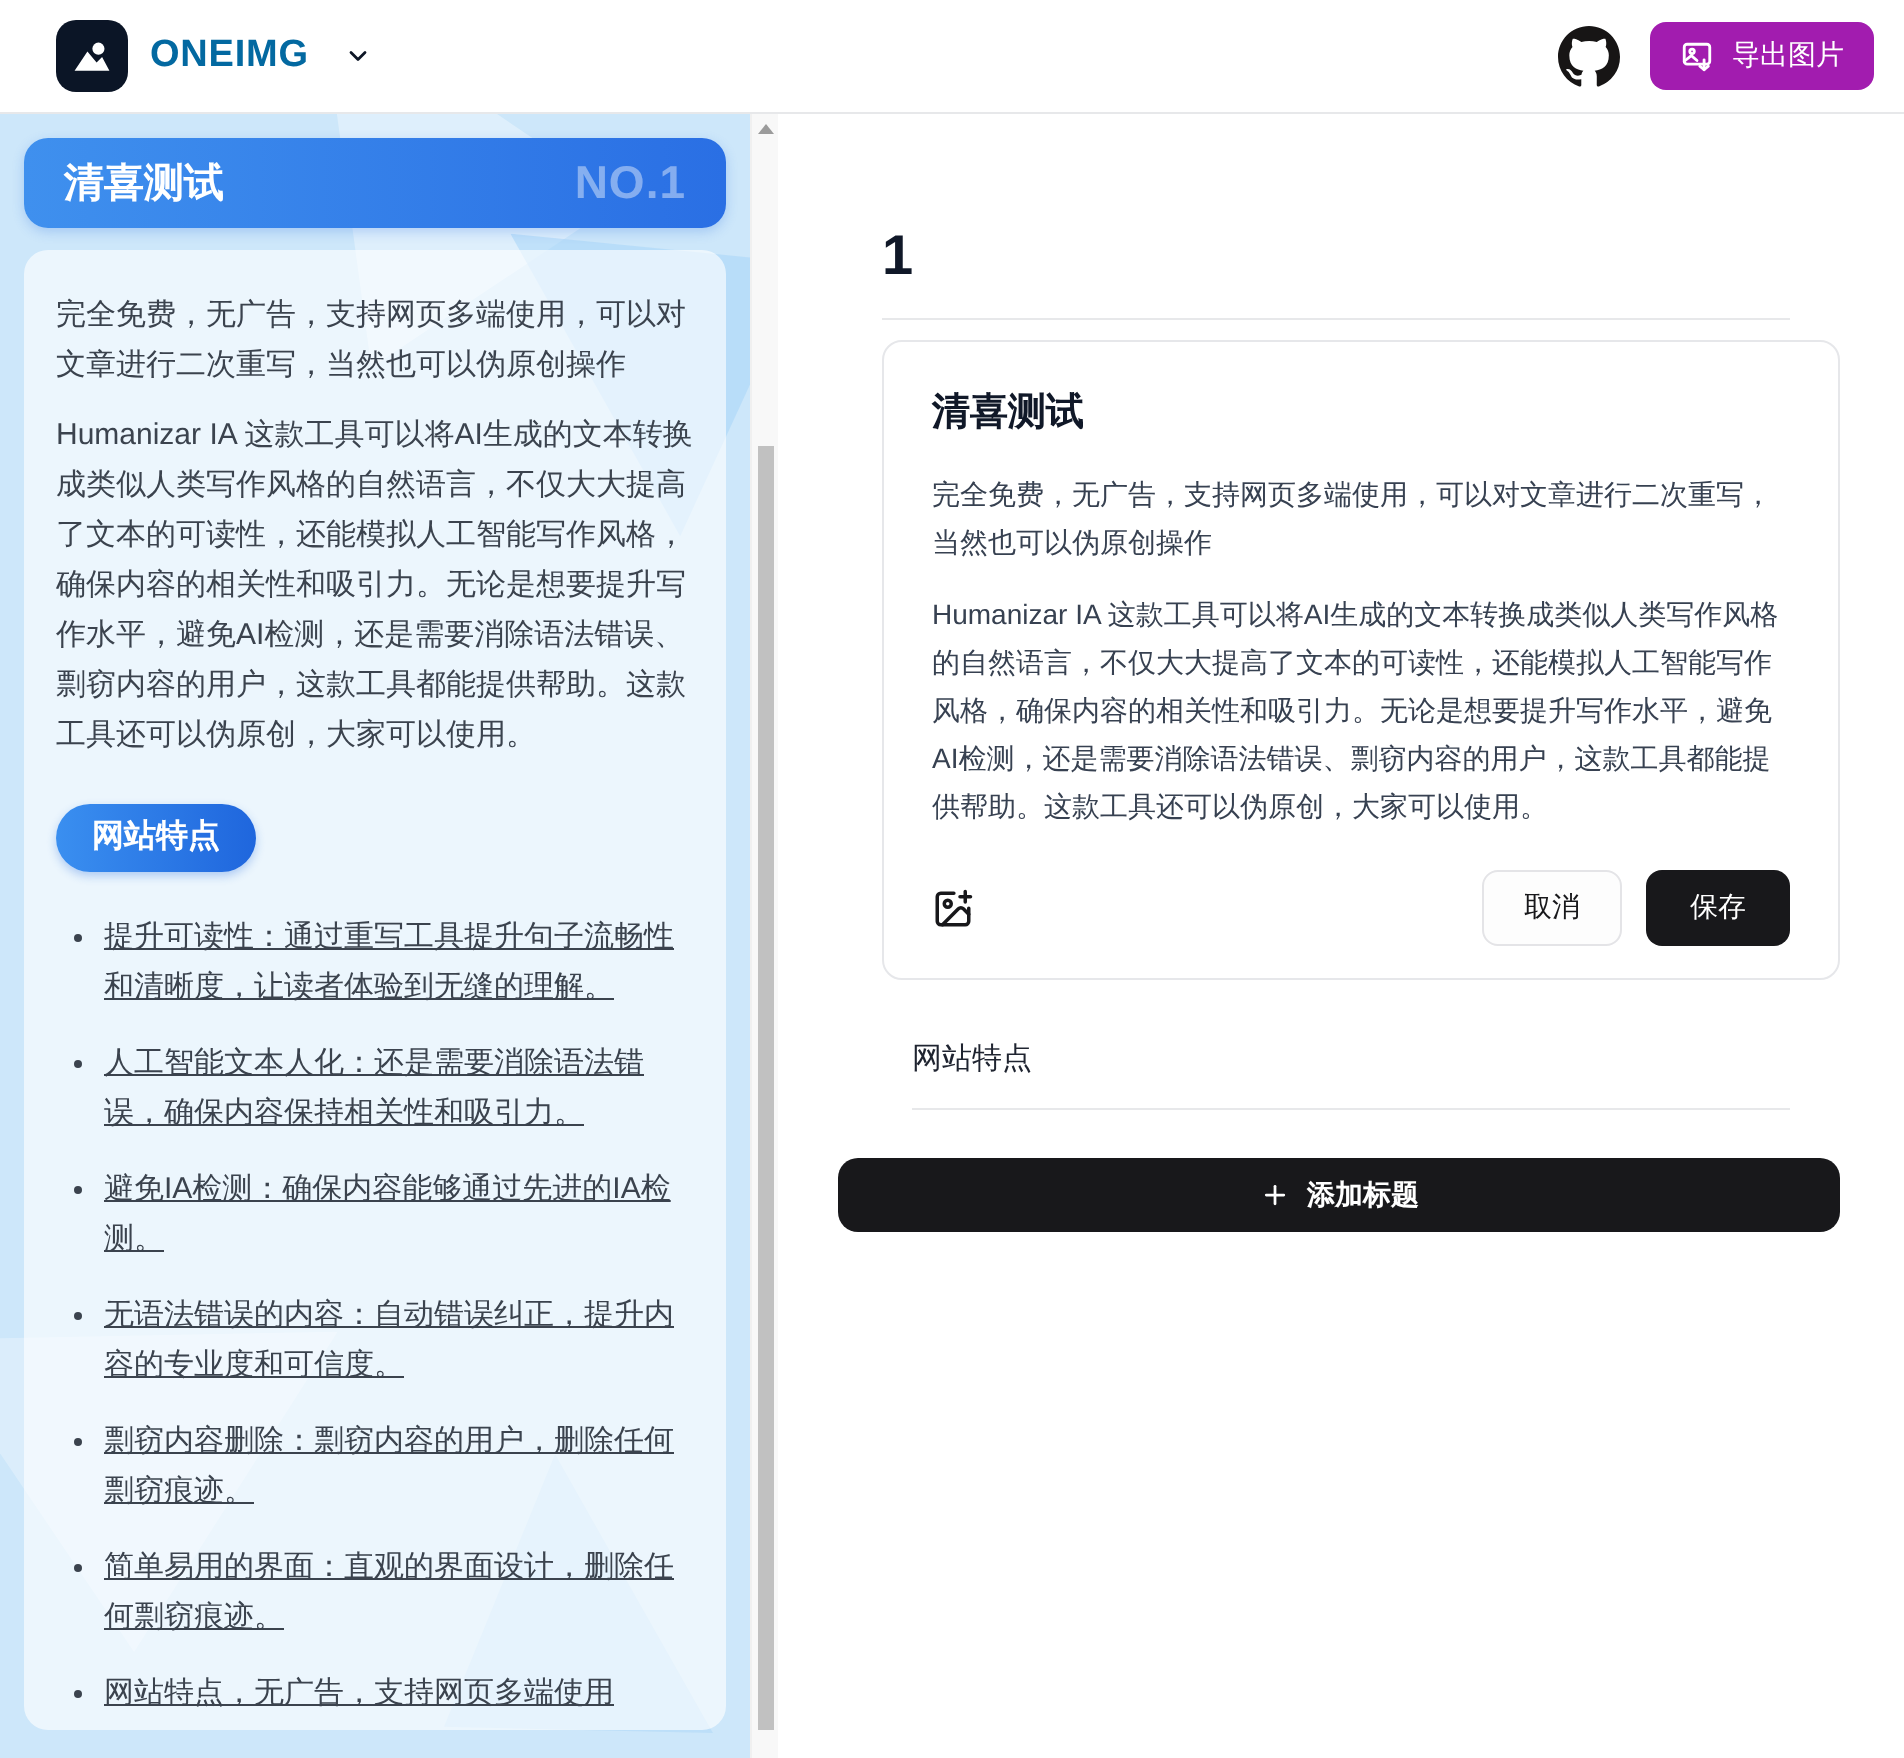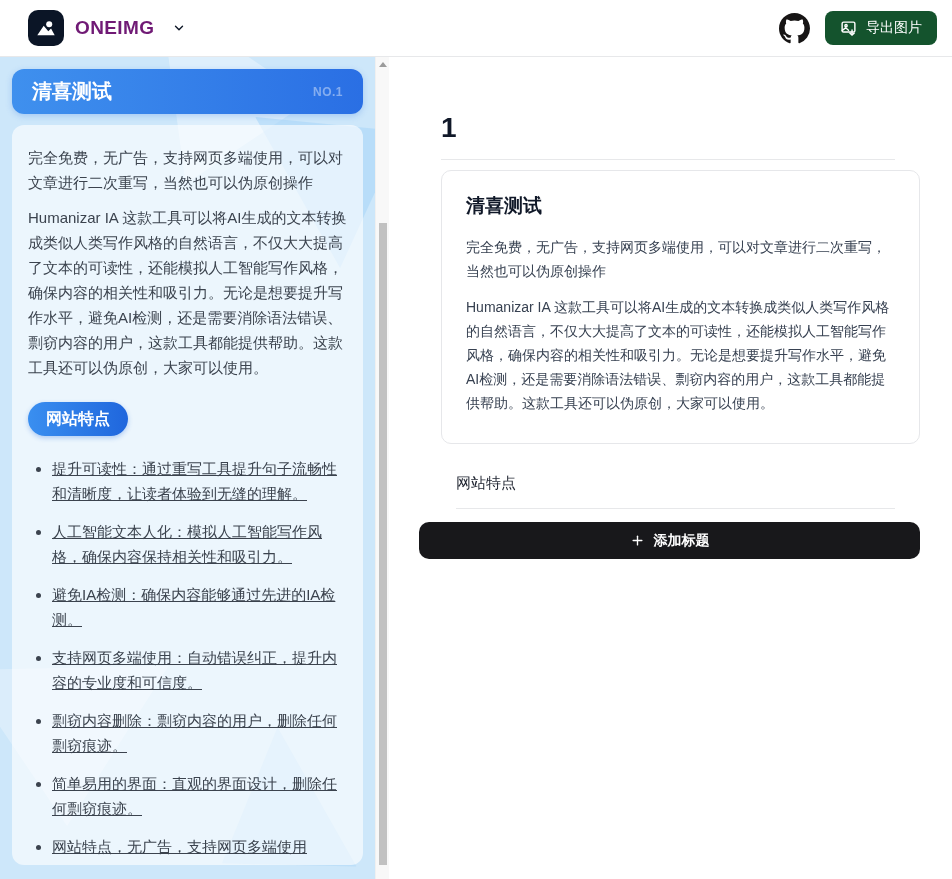--- a/index.html
+++ b/index.html
@@ -13,26 +13,26 @@
   
   .topbar {
     height: 57px; display: flex; align-items: center;
     padding: 0 15px 0 28px; border-bottom: 1px solid #e7e8ea; background: #fff;
   }
   .brand { display: flex; align-items: center; gap: 11px; cursor: pointer; }
   .logo-box {
     width: 36px; height: 36px; border-radius: 10px; background: #0b1526;
     display: flex; align-items: center; justify-content: center; flex-shrink: 0;
   }
-  .brand-name { font-size: 19px; font-weight: 800; color: #701a75; letter-spacing: .4px; }
+  .brand-name { font-size: 19px; font-weight: 800; color: #0369a1; letter-spacing: .4px; }
   .chevron { margin-left: 7px; display: flex; align-items: center; }
   .topbar-right { margin-left: auto; display: flex; align-items: center; gap: 15px; }
   .gh-link { display: flex; align-items: center; }
   .export-btn {
-    height: 34px; background: #14532d; color: #fff; border: none; border-radius: 8px;
+    height: 34px; background: #a21caf; color: #fff; border: none; border-radius: 8px;
     padding: 0 15px; display: flex; align-items: center; gap: 9px;
     font-size: 14px; font-family: inherit; cursor: pointer;
   }
 
   
   .content { display: flex; height: 822px; }
 
   
   .sidebar {
     width: 375px; flex-shrink: 0; position: relative;
@@ -51,21 +51,21 @@
     position: relative; height: 100%; padding: 12px 12px 14px;
     display: flex; flex-direction: column;
   }
   .side-title-card {
     height: 45px; border-radius: 12px; flex-shrink: 0;
     background: linear-gradient(90deg, #3f90ee 0%, #2a6fe4 100%);
     box-shadow: 0 2px 6px rgba(42,111,228,.25);
     display: flex; align-items: center; justify-content: space-between; padding: 0 20px;
   }
   .side-title { color: #fff; font-weight: 700; font-size: 20px; }
-  .side-no { color: rgba(255,255,255,.42); font-weight: 800; font-size: 12px; letter-spacing: .5px; }
+  .side-no { color: rgba(255,255,255,.42); font-weight: 800; font-size: 23px; letter-spacing: .5px; }
   .side-card {
     margin-top: 11px; flex: 1; border-radius: 12px; overflow: hidden;
     background: rgba(255,255,255,.62); padding: 20px 16px 20px;
     color: #3b434e; font-size: 15px; line-height: 25px;
   }
   .side-card p { margin: 0 0 10px; }
   .feature-badge {
     display: inline-block; margin: 12px 0 6px; padding: 8px 18px; border-radius: 20px;
     background: linear-gradient(90deg, #3a8ff0 0%, #1f66dd 100%);
     color: #fff; font-weight: 700; font-size: 16px; line-height: 18px;
@@ -104,21 +104,21 @@
   .img-plus { display: flex; align-items: center; cursor: pointer; }
   .btn { height: 38px; border-radius: 8px; font-size: 14px; font-family: inherit; cursor: pointer; }
   .btn-cancel {
     margin-left: auto; padding: 0 20px; background: #fdfdfd;
     border: 1px solid #e4e4e7; color: #18181b;
   }
   .btn-save { margin-left: 12px; padding: 0 22px; background: #18181b; border: none; color: #fff; }
   .sec2-title { margin: 30px 0 0 37px; font-size: 15px; color: #1f2430; }
   .rule-2 { margin: 15px 25px 0 37px; }
   .add-title-btn {
-    margin-top: 13px; width: 100%; height: 37px; background: #18181b; color: #fff;
+    margin-top: 24px; width: 100%; height: 37px; background: #18181b; color: #fff;
     border: none; border-radius: 10px; display: flex; align-items: center; justify-content: center;
     gap: 9px; font-size: 14px; font-family: inherit; cursor: pointer;
   }
 </style>
 </head>
 <body>
 
 <header class="topbar">
   <div class="brand">
     <span class="logo-box">
@@ -171,23 +171,23 @@
       </div>
 
       <div class="side-card">
         <p>完全免费，无广告，支持网页多端使用，可以对文章进行二次重写，当然也可以伪原创操作</p>
         <p>Humanizar IA 这款工具可以将AI生成的文本转换成类似人类写作风格的自然语言，不仅大大提高了文本的可读性，还能模拟人工智能写作风格，确保内容的相关性和吸引力。无论是想要提升写作水平，避免AI检测，还是需要消除语法错误、剽窃内容的用户，这款工具都能提供帮助。这款工具还可以伪原创，大家可以使用。</p>
 
         <span class="feature-badge">网站特点</span>
 
         <ul class="feature-list">
           <li>提升可读性：通过重写工具提升句子流畅性和清晰度，让读者体验到无缝的理解。</li>
-          <li>人工智能文本人化：模拟人工智能写作风格，确保内容保持相关性和吸引力。</li>
+          <li>人工智能文本人化：还是需要消除语法错误，确保内容保持相关性和吸引力。</li>
           <li>避免IA检测：确保内容能够通过先进的IA检测。</li>
-          <li>支持网页多端使用：自动错误纠正，提升内容的专业度和可信度。</li>
+          <li>无语法错误的内容：自动错误纠正，提升内容的专业度和可信度。</li>
           <li>剽窃内容删除：剽窃内容的用户，删除任何剽窃痕迹。</li>
           <li>简单易用的界面：直观的界面设计，删除任何剽窃痕迹。</li>
           <li>网站特点，无广告，支持网页多端使用</li>
         </ul>
       </div>
     </div>
   </aside>
 
   <div class="side-scrollbar">
     <div class="scroll-up"></div>
@@ -196,20 +196,33 @@
 
   <main class="main">
     <h2 class="sec-number">1</h2>
     <hr class="rule rule-1">
 
     <section class="edit-card">
       <h3 class="edit-card-title">清喜测试</h3>
       <p class="body">完全免费，无广告，支持网页多端使用，可以对文章进行二次重写，当然也可以伪原创操作</p>
       <p class="body">Humanizar IA 这款工具可以将AI生成的文本转换成类似人类写作风格的自然语言，不仅大大提高了文本的可读性，还能模拟人工智能写作风格，确保内容的相关性和吸引力。无论是想要提升写作水平，避免AI检测，还是需要消除语法错误、剽窃内容的用户，这款工具都能提供帮助。这款工具还可以伪原创，大家可以使用。</p>
 
+      <div class="card-footer">
+        <span class="img-plus">
+          <svg width="21" height="21" viewBox="0 0 24 24" fill="none" stroke="#18181b" stroke-width="2" stroke-linecap="round" stroke-linejoin="round">
+            <path d="M16 5h6"></path>
+              <path d="M19 2v6"></path>
+            <path d="M21 11.5V19a2 2 0 0 1-2 2H5a2 2 0 0 1-2-2V5a2 2 0 0 1 2-2h7.5"></path>
+            <circle cx="9" cy="9" r="2"></circle>
+            <path d="m21 15-3.086-3.086a2 2 0 0 0-2.828 0L6 21"></path>
+          </svg>
+        </span>
+        <button class="btn btn-cancel">取消</button>
+        <button class="btn btn-save">保存</button>
+      </div>
     </section>
 
     <div class="sec2-title">网站特点</div>
     <hr class="rule rule-2">
 
     <button class="add-title-btn">
       <span style="display:flex">
         <svg width="15" height="15" viewBox="0 0 24 24" fill="none" stroke="#ffffff" stroke-width="2.2" stroke-linecap="round">
             <path d="M12 5v14"></path>
             <path d="M5 12h14"></path>

